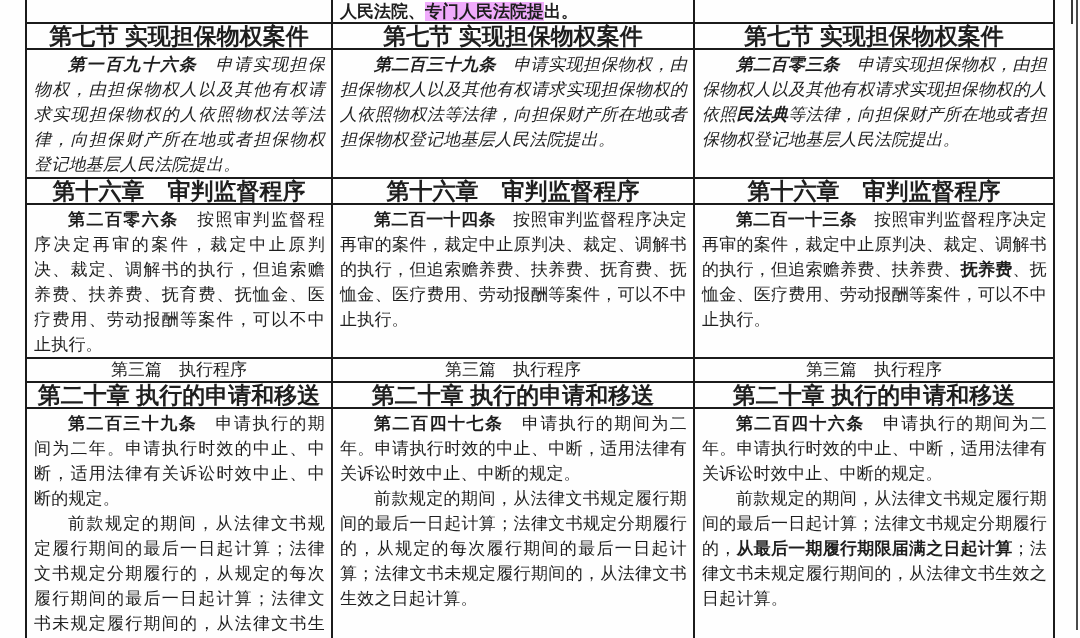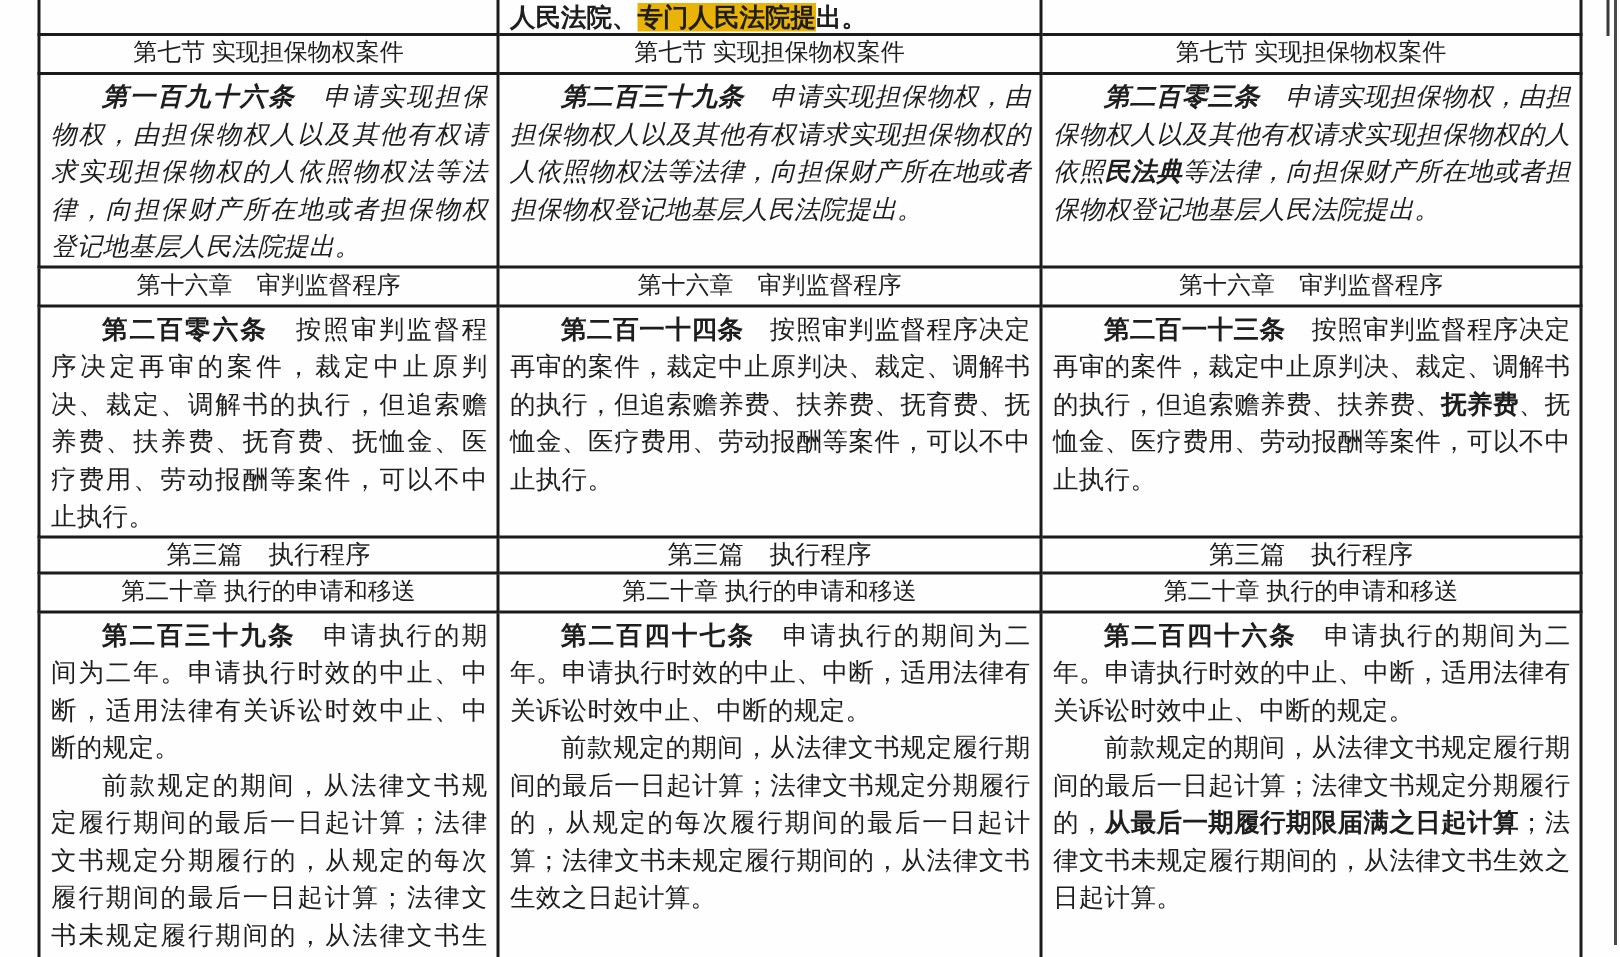--- a/index.html
+++ b/index.html
@@ -27,22 +27,22 @@
   tr.r2{height:26px;}
   tr.r3{height:128px;font-style:italic;}
   tr.r4{height:23px;}
   tr.r5{height:125px;}
   tr.r6{height:22px;}
   tr.r7{height:24px;}
   tr.r8{height:246px;}
 
   .hdr{
     text-align:center;
-    font-weight:normal;
-    font-size:16px;
+    font-weight:bold;
+    font-size:23px;
     line-height:24px;
     white-space:nowrap;
   }
   .hdr-plain{
     text-align:center;
     font-weight:normal;
     font-size:17px;
     line-height:22px;
     white-space:nowrap;
     margin-top:17px;
@@ -58,21 +58,21 @@
   }
   .frag{
     font-size:17px;
     line-height:21px;
     font-weight:bold;
     text-indent:0;
     padding:1px 6px 0 7px;
     white-space:nowrap;
   }
   .seg-b{font-weight:bold;}
-  .seg-h{background:#eab308;}
+  .seg-h{background:#f0abfc;}
   .edge-line{
     position:absolute;top:0;left:1076px;width:2px;height:630px;
     background:#4a4a4a;
   }
   .edge-line-top{
     position:absolute;top:0;left:1071px;width:2px;height:24px;
     background:#3a3a3a;
   }
 </style>
 </head>

